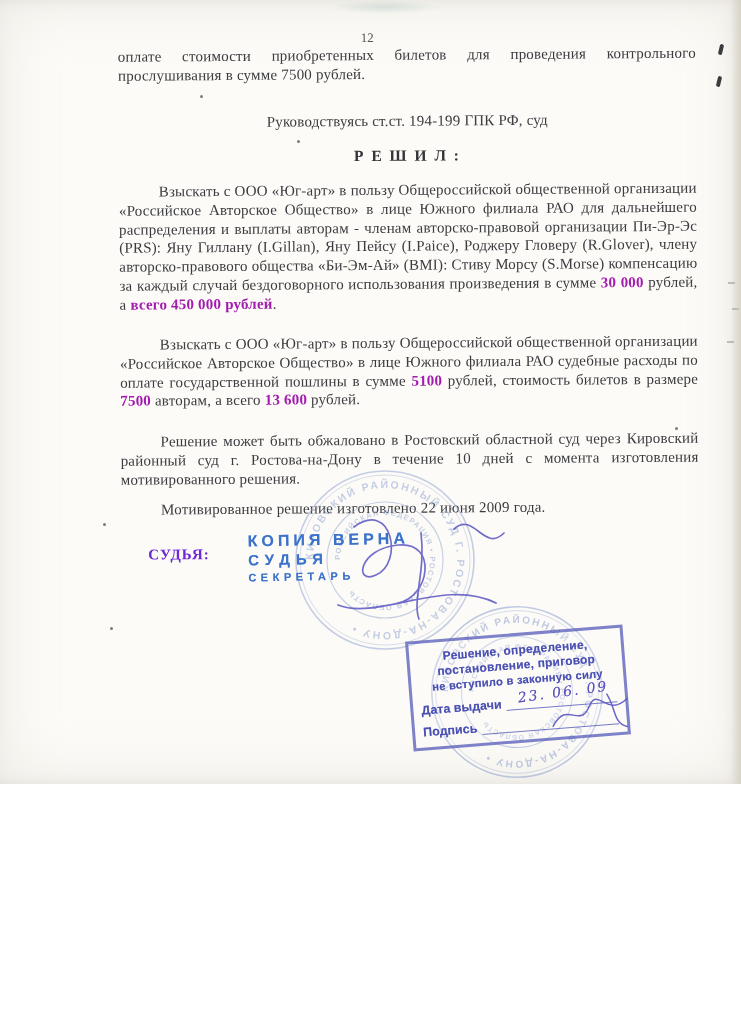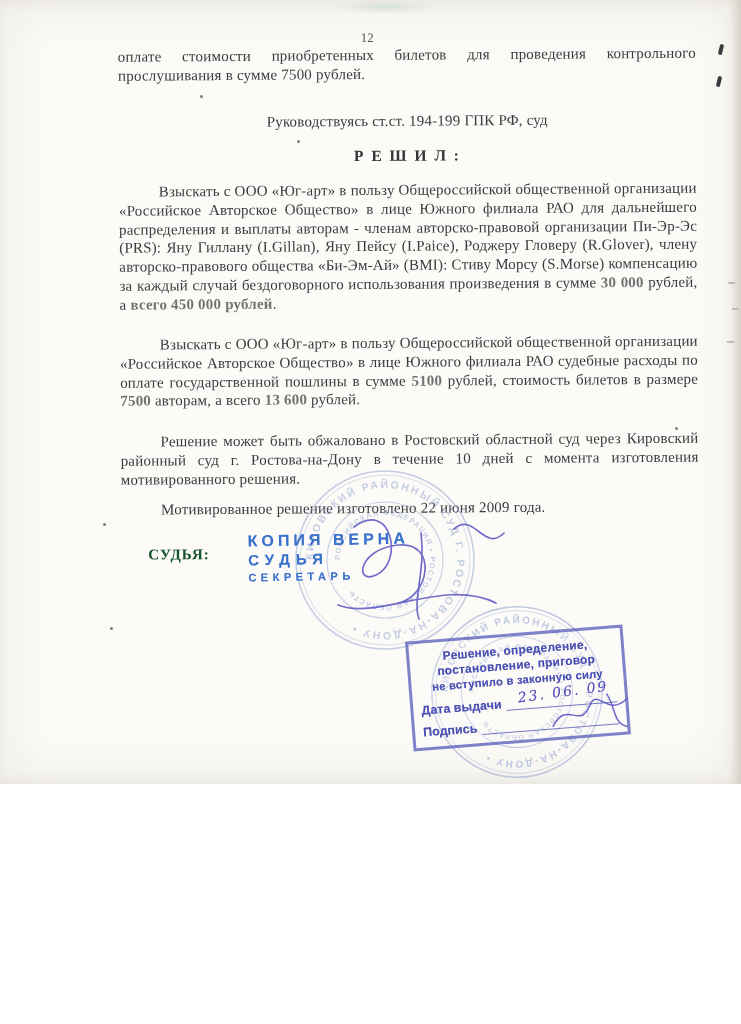--- a/index.html
+++ b/index.html
@@ -9,23 +9,23 @@
   .edge-strip{position:absolute;right:0;top:0;width:10px;height:100%;
     background:linear-gradient(to right,rgba(220,216,205,0),rgba(205,200,188,.55));}
   #doc{position:absolute;left:0;top:0;width:741px;height:1024px;transform:rotate(-0.4deg);}
   .pagenum{position:absolute;top:30px;left:0;width:741px;text-align:center;
     font-size:13px;color:#55555a;}
   .body-text{position:absolute;left:121px;width:578px;font-size:15px;line-height:18.8px;
     color:#3b3b40;text-align:justify;letter-spacing:.2px;}
   .indent{text-indent:40px;}
   .center-line{text-align:center;}
   .res-head{font-weight:bold;letter-spacing:2px;font-size:15.5px;color:#333338;}
-  b{font-weight:bold;color:#737373;}
+  b{font-weight:bold;color:#a21caf;}
   .judge{position:absolute;left:148px;top:545px;font-size:15px;font-weight:bold;
-    letter-spacing:1px;color:#14532d;}
+    letter-spacing:1px;color:#6d28d9;}
 
   
   .seal{position:absolute;pointer-events:none;}
   .seal text{font-family:"Liberation Sans",sans-serif;font-weight:bold;}
 
   
   .copy-stamp{position:absolute;left:248px;top:531px;color:#3b72cc;
     font-family:"Liberation Sans",sans-serif;font-weight:bold;transform:rotate(-1deg);
     text-shadow:0 0 .6px rgba(59,114,204,.55);}
   .copy-stamp .l1{font-size:16px;letter-spacing:4px;}

